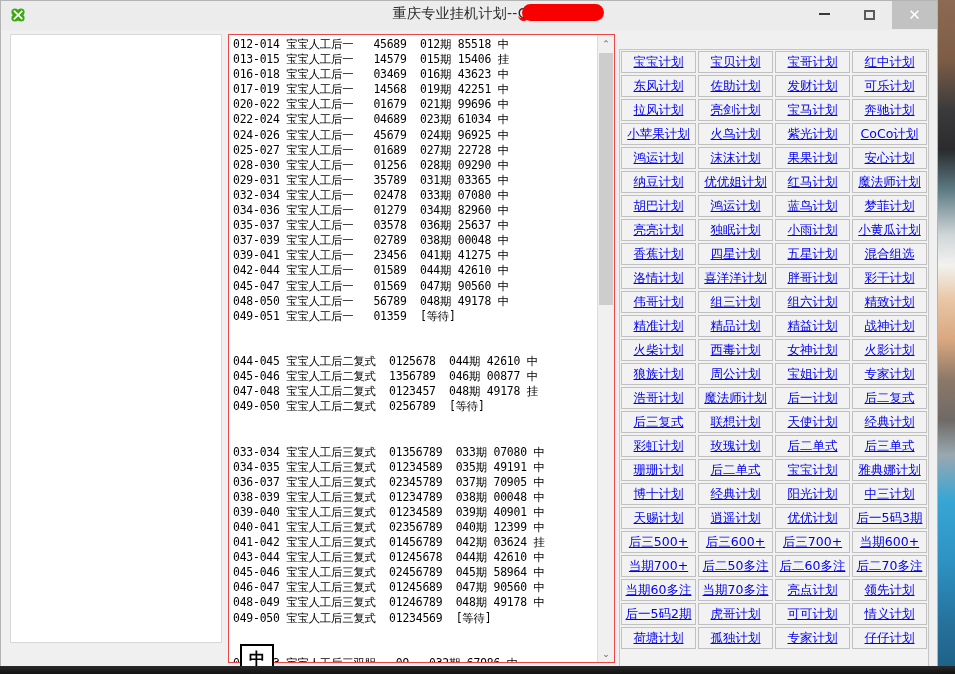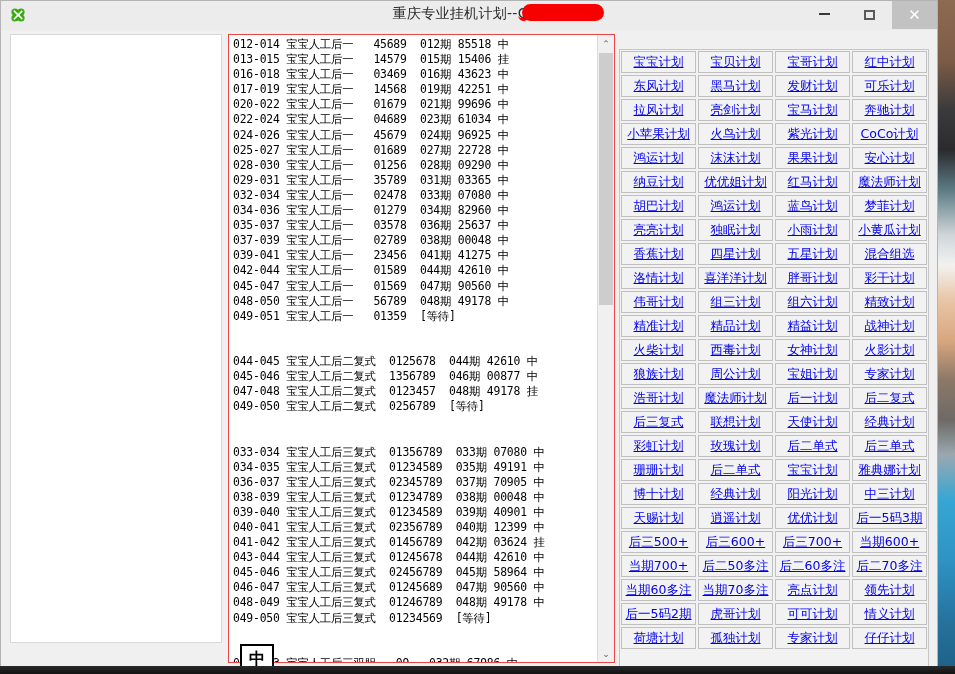--- a/index.html
+++ b/index.html
@@ -347,21 +347,21 @@
       </div>
     </div>
 
     <div id="plan-grid-wrap">
       <div id="plan-grid">
           <div class="plan-btn">宝宝计划</div>
           <div class="plan-btn">宝贝计划</div>
           <div class="plan-btn">宝哥计划</div>
           <div class="plan-btn">红中计划</div>
           <div class="plan-btn">东风计划</div>
-          <div class="plan-btn">黑马计划</div>
+          <div class="plan-btn">佐助计划</div>
           <div class="plan-btn">发财计划</div>
           <div class="plan-btn">可乐计划</div>
           <div class="plan-btn">拉风计划</div>
           <div class="plan-btn">亮剑计划</div>
           <div class="plan-btn">宝马计划</div>
           <div class="plan-btn">奔驰计划</div>
           <div class="plan-btn">小苹果计划</div>
           <div class="plan-btn">火鸟计划</div>
           <div class="plan-btn">紫光计划</div>
           <div class="plan-btn">CoCo计划</div>

